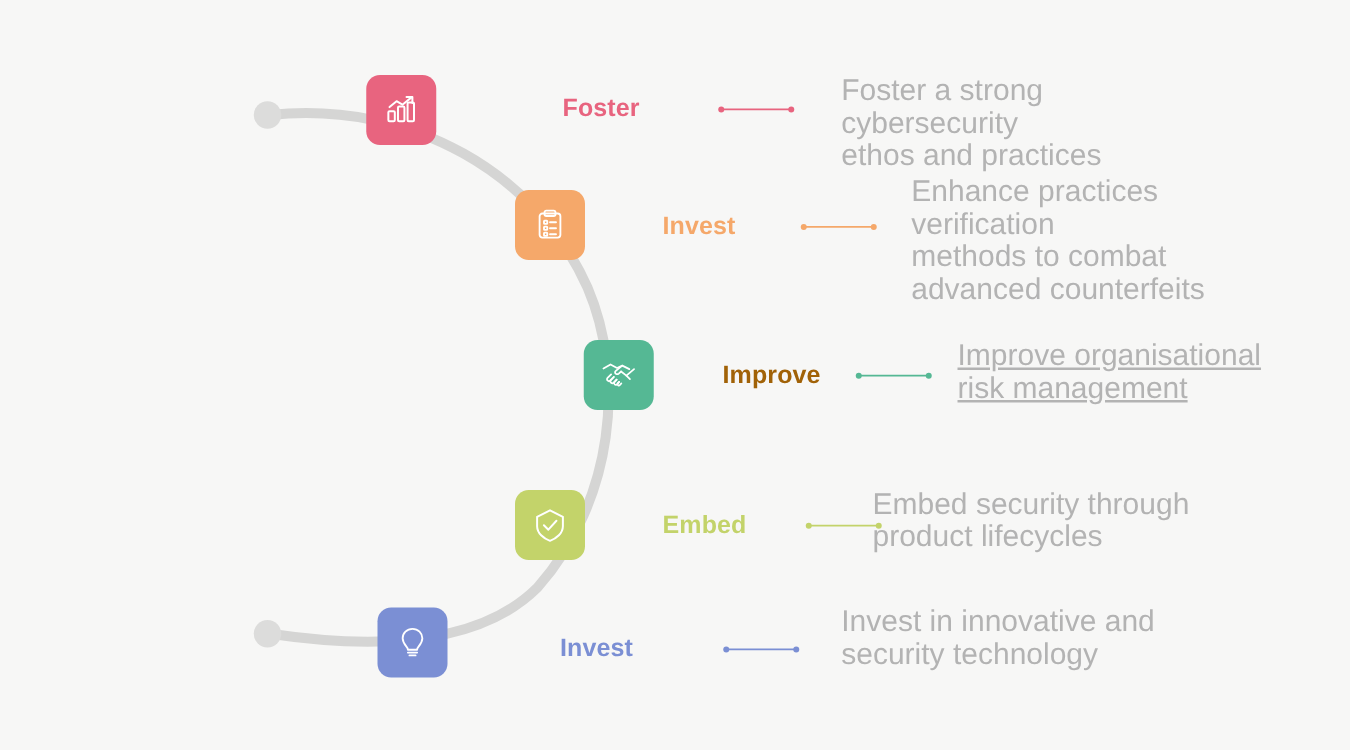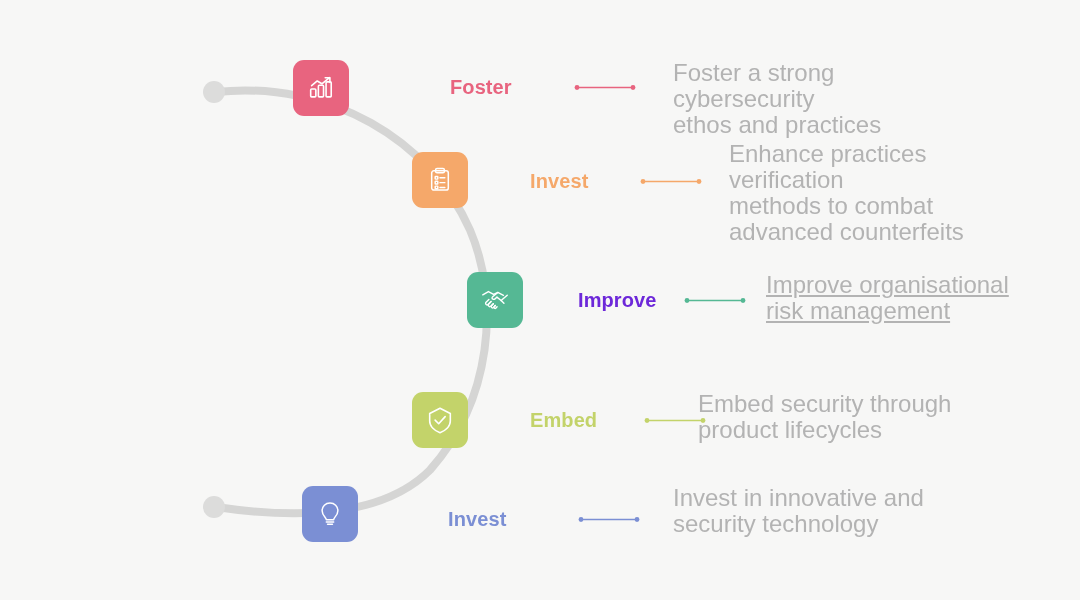--- a/index.html
+++ b/index.html
@@ -178,21 +178,21 @@
         <circle cx="3" cy="4.5" r="2.4" fill="#f5a86a"></circle>
         <circle cx="59" cy="4.5" r="2.4" fill="#f5a86a"></circle>
       </svg>
     </div>
     <div class="step-desc" style="left:729px; top:141px; width:300px;">Enhance practices verification
 methods to combat
 advanced counterfeits</div>
   </div>
 
   <div class="step-row">
-    <div class="step-label" style="left:578px; top:289px; color:#6d28d9;">Improve</div>
+    <div class="step-label" style="left:578px; top:289px; color:#a16207;">Improve</div>
     <div class="connector" style="left:684px; top:296px; width:62px;">
       <svg width="62" height="9" viewBox="0 0 62 9">
         <line x1="4" y1="4.5" x2="58" y2="4.5" stroke="#55b894" stroke-width="1.5"></line>
         <circle cx="3" cy="4.5" r="2.4" fill="#55b894"></circle>
         <circle cx="59" cy="4.5" r="2.4" fill="#55b894"></circle>
       </svg>
     </div>
     <div class="step-desc" style="left:766px; top:272px; width:300px;text-decoration:underline;">Improve organisational
 risk management</div>
   </div>

